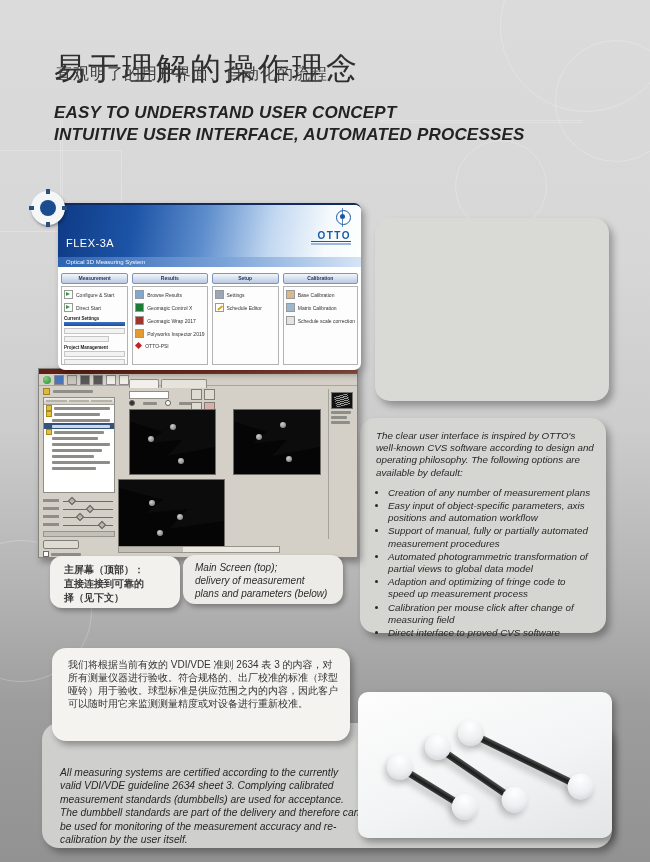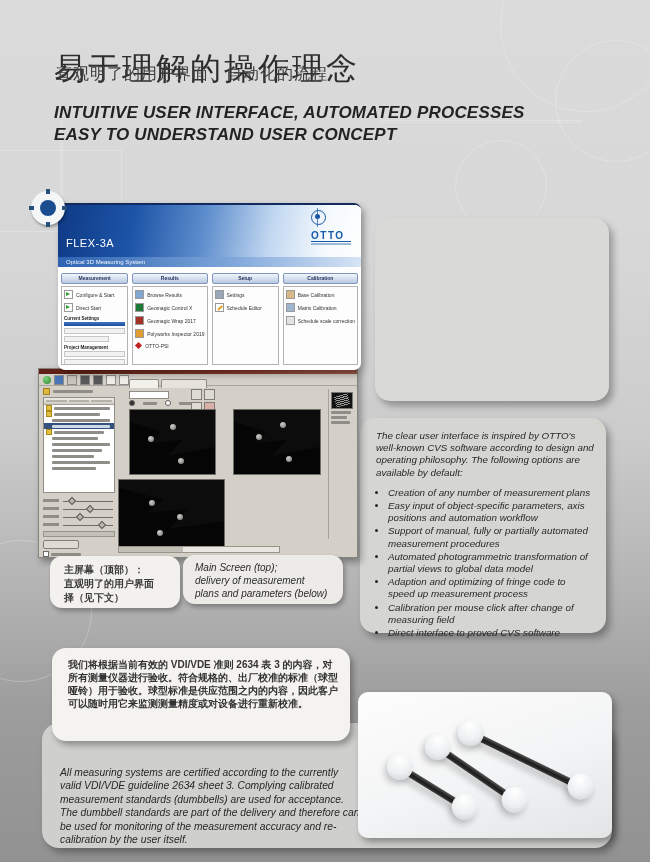--- a/index.html
+++ b/index.html
@@ -27,21 +27,21 @@
   .badge .t4{right:-2px;top:15px;width:5px;height:4px;}
   
   .flexwin{position:absolute;left:58px;top:203px;width:303px;height:165px;background:#fff;
     border-radius:7px;border-top:2px solid #122a5e;box-shadow:3px 4px 7px rgba(0,0,0,.35);overflow:hidden;z-index:5;}
   .fhead{position:absolute;left:0;top:0;width:100%;height:52px;
     background:linear-gradient(100deg,#0e3a85 0%,#1d54a7 25%,#5d8dcc 48%,#c2d8f1 70%,#f6fafd 88%,#fdfefe 100%);}
   .fapp{position:absolute;left:8px;top:32px;color:#fff;font-size:11px;font-weight:400;letter-spacing:.5px;}
   .ftag{position:absolute;left:0;top:52px;width:100%;height:10px;
     background:linear-gradient(90deg,#2d63b2 0%,#7aa3d8 55%,#d6e4f5 100%);
     color:#f2f6fb;font-size:6px;line-height:10px;padding-left:8px;box-sizing:border-box;}
-  .otto{position:absolute;right:10px;top:5px;width:40px;text-align:left;}
+  .otto{position:absolute;right:10px;top:5px;width:40px;text-align:right;}
   .otto .tgt{position:relative;display:inline-block;width:13px;height:13px;border:1px solid #1a57a5;border-radius:50%;}
   .otto .tgt i{position:absolute;left:3px;top:3px;width:5px;height:5px;border-radius:50%;background:#1a57a5;}
   .otto .tgt em{position:absolute;left:5px;top:-3px;width:1px;height:19px;background:#1a57a5;opacity:.7;}
   .otto .word{color:#155ba9;font-weight:700;font-size:10px;letter-spacing:1.5px;border-bottom:1px solid #155ba9;margin-top:1px;}
   .otto .line2{height:2px;background:#9db9d9;margin-top:1px;}
   .fcols{position:absolute;left:3px;top:68px;width:297px;height:92px;display:flex;gap:4px;}
   .fcol{flex:1;display:flex;flex-direction:column;}
   .fcol-h{height:9px;border:1px solid #7f94bd;border-radius:2px;
     background:linear-gradient(180deg,#f2f6fb,#b9c9e2);
     font-size:5px;font-weight:700;color:#26355e;text-align:center;line-height:9px;}
@@ -148,21 +148,21 @@
     padding:12px 12px 0 16px;font-style:italic;font-size:9.8px;color:#282828;line-height:12.2px;}
   .ibox ul{margin:8px 0 0 0;padding-left:12px;list-style:disc;}
   .ibox li{margin-bottom:1px;}
   
   .graybox{position:absolute;left:42px;top:723px;width:570px;height:125px;background:#cfcfcd;
     border-radius:17px;box-shadow:4px 5px 7px rgba(0,0,0,.3);z-index:2;}
   .cert-en{position:absolute;left:60px;top:766px;width:302px;font-style:italic;font-size:10.3px;
     color:#272727;line-height:13.4px;z-index:3;}
   .certbox-cn{position:absolute;left:52px;top:648px;width:298px;height:93px;background:#f4f3f0;
     border-radius:14px;box-shadow:3px 4px 6px rgba(0,0,0,.32);z-index:4;
-    padding:10px 11px 0 16px;box-sizing:border-box;font-size:10px;font-weight:700;color:#333;line-height:13px;}
+    padding:10px 11px 0 16px;box-sizing:border-box;font-size:10px;font-weight:400;color:#333;line-height:13px;}
   
   .photo{position:absolute;left:358px;top:692px;width:254px;height:146px;border-radius:10px;
     background:linear-gradient(160deg,#fdfdfd 0%,#f3f4f5 55%,#e2e4e6 100%);
     box-shadow:3px 4px 7px rgba(0,0,0,.35);overflow:hidden;z-index:5;}
   .dumbbell{position:absolute;height:26px;transform-origin:13px 13px;}
   .rod{position:absolute;left:13px;right:13px;top:10px;height:7px;border-radius:3px;
     background:linear-gradient(180deg,#555,#1b1b1b 55%,#3c3c3c);box-shadow:0 6px 6px rgba(0,0,0,.18);}
   .sph{position:absolute;top:0;width:26px;height:26px;border-radius:50%;
     background:radial-gradient(circle at 35% 28%,#ffffff,#eceef0 55%,#c6cacd 100%);
     box-shadow:0 5px 6px rgba(0,0,0,.2);}
@@ -177,22 +177,22 @@
   <div class="tex c" style="left:555px;top:40px;width:120px;height:120px;"></div>
   <div class="tex c" style="left:455px;top:140px;width:90px;height:90px;"></div>
   <div class="tex" style="left:-10px;top:150px;width:130px;height:80px;"></div>
   <div class="tex" style="left:60px;top:120px;width:1px;height:120px;"></div>
   <div class="tex c" style="left:-50px;top:540px;width:140px;height:140px;"></div>
   <div class="tex" style="left:380px;top:120px;width:200px;height:1px;"></div>
 
   <div class="title-cn">易于理解的操作理念</div>
   <div class="sub-cn">直观明了的用户界面、自动化的流程</div>
   <div class="title-en">
+    <div>EASY TO UNDERSTAND USER CONCEPT</div>
     <div>INTUITIVE USER INTERFACE, AUTOMATED PROCESSES</div>
-    <div>EASY TO UNDERSTAND USER CONCEPT</div>
   </div>
 
   <div class="badge">
     <div class="dot"></div>
     <div class="tick t1"></div>
     <div class="tick t2"></div>
     <div class="tick t3"></div>
     <div class="tick t4"></div>
   </div>
 
@@ -419,21 +419,21 @@
       <div class="txtbar" style="width:16px"></div>
       <div class="txtbar" style="width:19px"></div>
     </div>
     <div class="hscroll">
         <i></i>
       </div>
   </div>
 
   <div class="cap cap-cn">
     <div>主屏幕（顶部）：</div>
-    <div>直观明了的用户界面</div>
+    <div>直接连接到可靠的</div>
     <div>择（见下文）</div>
   </div>
   <div class="cap cap-en">
     <div>Main Screen (top);</div>
     <div>delivery of measurement</div>
     <div>plans and parameters (below)</div>
   </div>
 
   <div class="ibox ibox-cn">
   </div>

